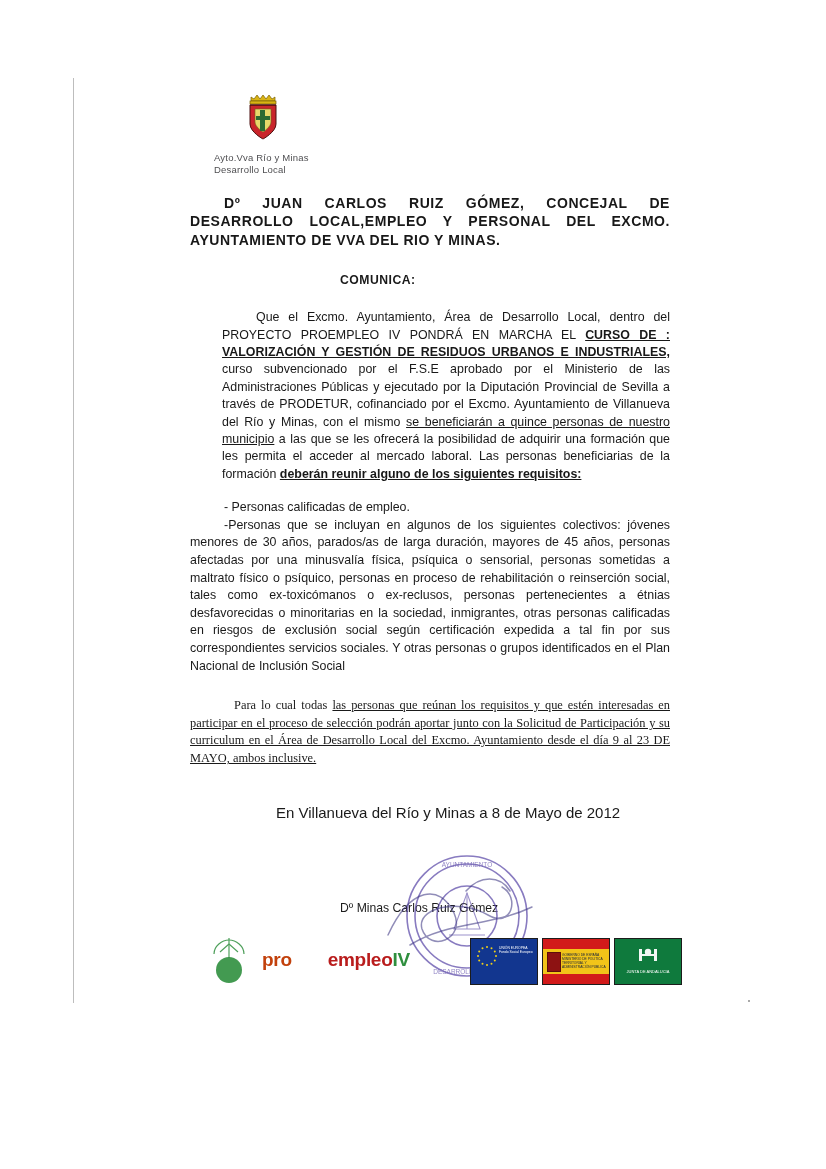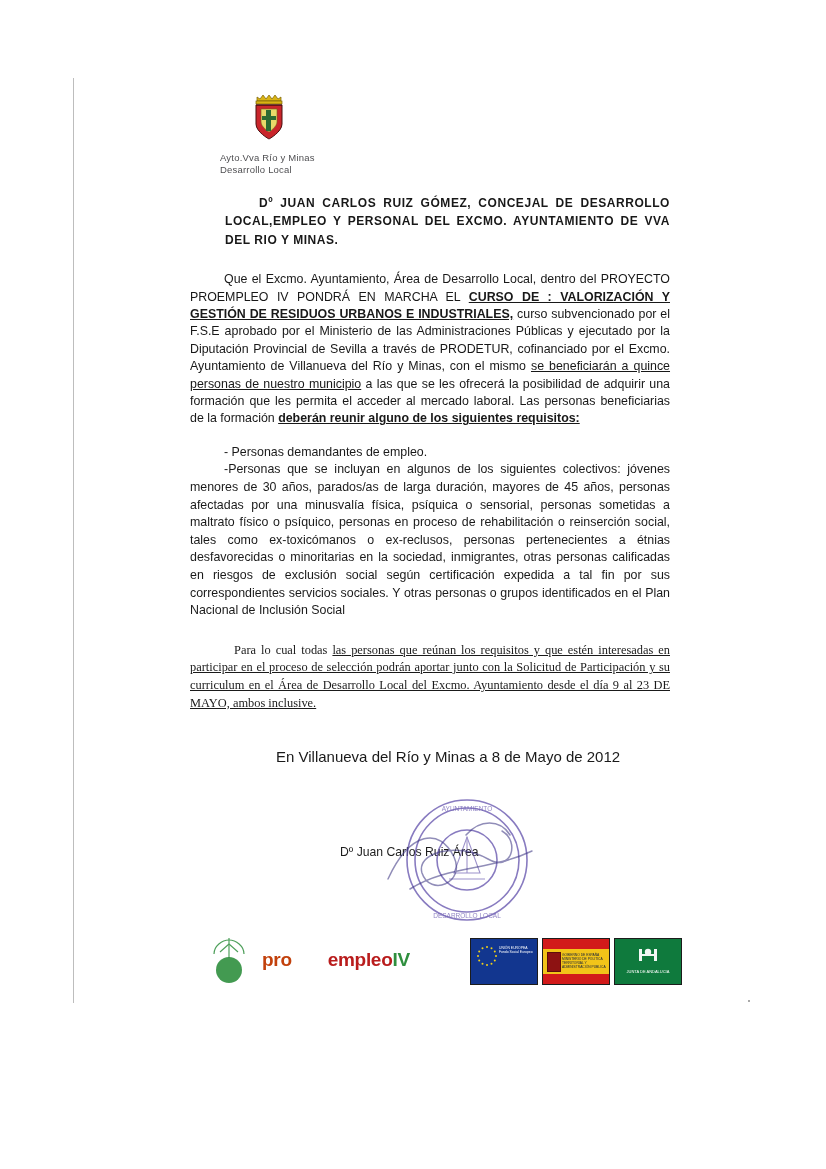--- a/index.html
+++ b/index.html
@@ -40,21 +40,21 @@
     position: absolute;
     left: 190px;
     top: 90px;
     width: 480px;
   }
 
   
   .crest-block {
     position: relative;
     height: 100px;
-    margin-left: 30px;
+    margin-left: 24px;
   }
   .crest {
     position: absolute;
     left: 28px; top: 2px;
     width: 42px; height: 52px;
   }
   .crest-svg { display:block; }
   .logo-caption {
     position: absolute;
     left: 0px;
@@ -71,36 +71,36 @@
     line-height: 17.4px;
     text-align: justify;
     color: #181818;
     margin: 0 0 0 0;
   }
   .bold { font-weight: bold; }
   .u { text-decoration: underline; }
   .head-para {
     font-weight: bold;
     letter-spacing: .55px;
-    font-size: 12px;
+    font-size: 14px;
     line-height: 18.4px;
     text-align: justify;
     margin-top: 4px;
-    margin-left: 35px;
   }
   .indent { text-indent: 34px; }
   .comunica {
     margin-top: 24px;
     margin-left: 150px;
     font-weight: bold;
     font-size: 12.2px;
     letter-spacing: .5px;
   }
   .body-para {
     margin-top: 22px;
+    margin-left: 32px;
   }
   .bullets {
     margin-top: 16px;
     margin-left: 34px;
     font-size: 12.4px;
     line-height: 17.6px;
   }
   .bullets div { white-space: pre-wrap; }
   .collective {
     margin-top: 0px;
@@ -268,35 +268,36 @@
       </svg>
     </div>
     <div class="logo-caption">
       <div>Ayto.Vva Río y Minas</div>
       <div>Desarrollo Local</div>
     </div>
   </div>
 
   <p class="para head-para indent">Dº JUAN CARLOS RUIZ GÓMEZ, CONCEJAL DE DESARROLLO LOCAL,EMPLEO Y PERSONAL  DEL EXCMO. AYUNTAMIENTO DE VVA DEL RIO Y MINAS.</p>
 
+  <div class="comunica">COMUNICA:</div>
 
   <p class="para body-para indent"><span>Que el Excmo. Ayuntamiento, Área de Desarrollo Local, dentro del PROYECTO PROEMPLEO IV PONDRÁ EN MARCHA EL </span><span class="bold u">CURSO DE : VALORIZACIÓN Y GESTIÓN DE RESIDUOS URBANOS E INDUSTRIALES,</span><span> curso  subvencionado  por  el  F.S.E  aprobado  por  el  Ministerio  de  las Administraciones Públicas y ejecutado por la Diputación Provincial de Sevilla a través de PRODETUR, cofinanciado por el Excmo. Ayuntamiento de Villanueva del Río y Minas, con el mismo </span><span class="u">se  beneficiarán a  quince  personas de nuestro municipio</span><span> a las que se les ofrecerá la posibilidad de adquirir una formación que les permita  el acceder al mercado laboral. Las personas beneficiarias de la formación </span><span class="u bold">deberán reunir alguno de  los siguientes requisitos:</span></p>
 
   <div class="bullets">
-    <div>- Personas demandantes de empleo.</div>
+    <div>- Personas calificadas de empleo.</div>
   </div>
 
   <p class="collective"><span style="margin-left:34px;" class="lead">-Personas  que  se      incluyan  en  algunos  de  los  siguientes </span><span>colectivos: jóvenes menores de 30 años, parados/as de larga duración, mayores  de  45  años,  personas  afectadas  por  una  minusvalía  física, psíquica o sensorial, personas sometidas a maltrato físico o psíquico, personas en proceso de rehabilitación o reinserción social, tales como ex-toxicómanos  o  ex-reclusos,  personas  pertenecientes  a  étnias desfavorecidas o minoritarias en la sociedad, inmigrantes, otras personas calificadas en riesgos de exclusión social según certificación expedida a tal fin por sus correspondientes servicios sociales. Y otras personas o grupos identificados en el Plan Nacional de Inclusión Social</span></p>
 
   <p class="final-para"><span style="margin-left:44px;">Para lo cual todas </span><span class="u">las personas que reúnan los  requisitos y que estén interesadas en participar en el proceso de selección podrán  aportar junto con la Solicitud  de Participación y  su curriculum en el Área de Desarrollo Local del Excmo. Ayuntamiento desde el día  9 al 23  DE MAYO, ambos inclusive.</span></p>
 
   <div class="place-date">En Villanueva del Río y Minas a   8  de Mayo  de 2012</div>
 
   <div class="sign-area">
-    <div class="sign-name">Dº Juan Carlos Ruiz Área</div>
+    <div class="sign-name">Dº Minas Carlos Ruiz Gómez</div>
 
     <div class="stamp">
       <svg viewBox="0 0 130 130" width="130" height="130" aria-hidden="true">
         <g fill="none" stroke="#5b49a8" stroke-width="1.6" opacity=".85">
           <circle cx="65" cy="65" r="60"></circle>
           <circle cx="65" cy="65" r="52"></circle>
           <circle cx="65" cy="65" r="30"></circle>
         </g>
         <g stroke="#5b49a8" stroke-width="1.1" opacity=".7" fill="none">
           <path d="M52 78 L65 42 L78 78 Z"></path>

